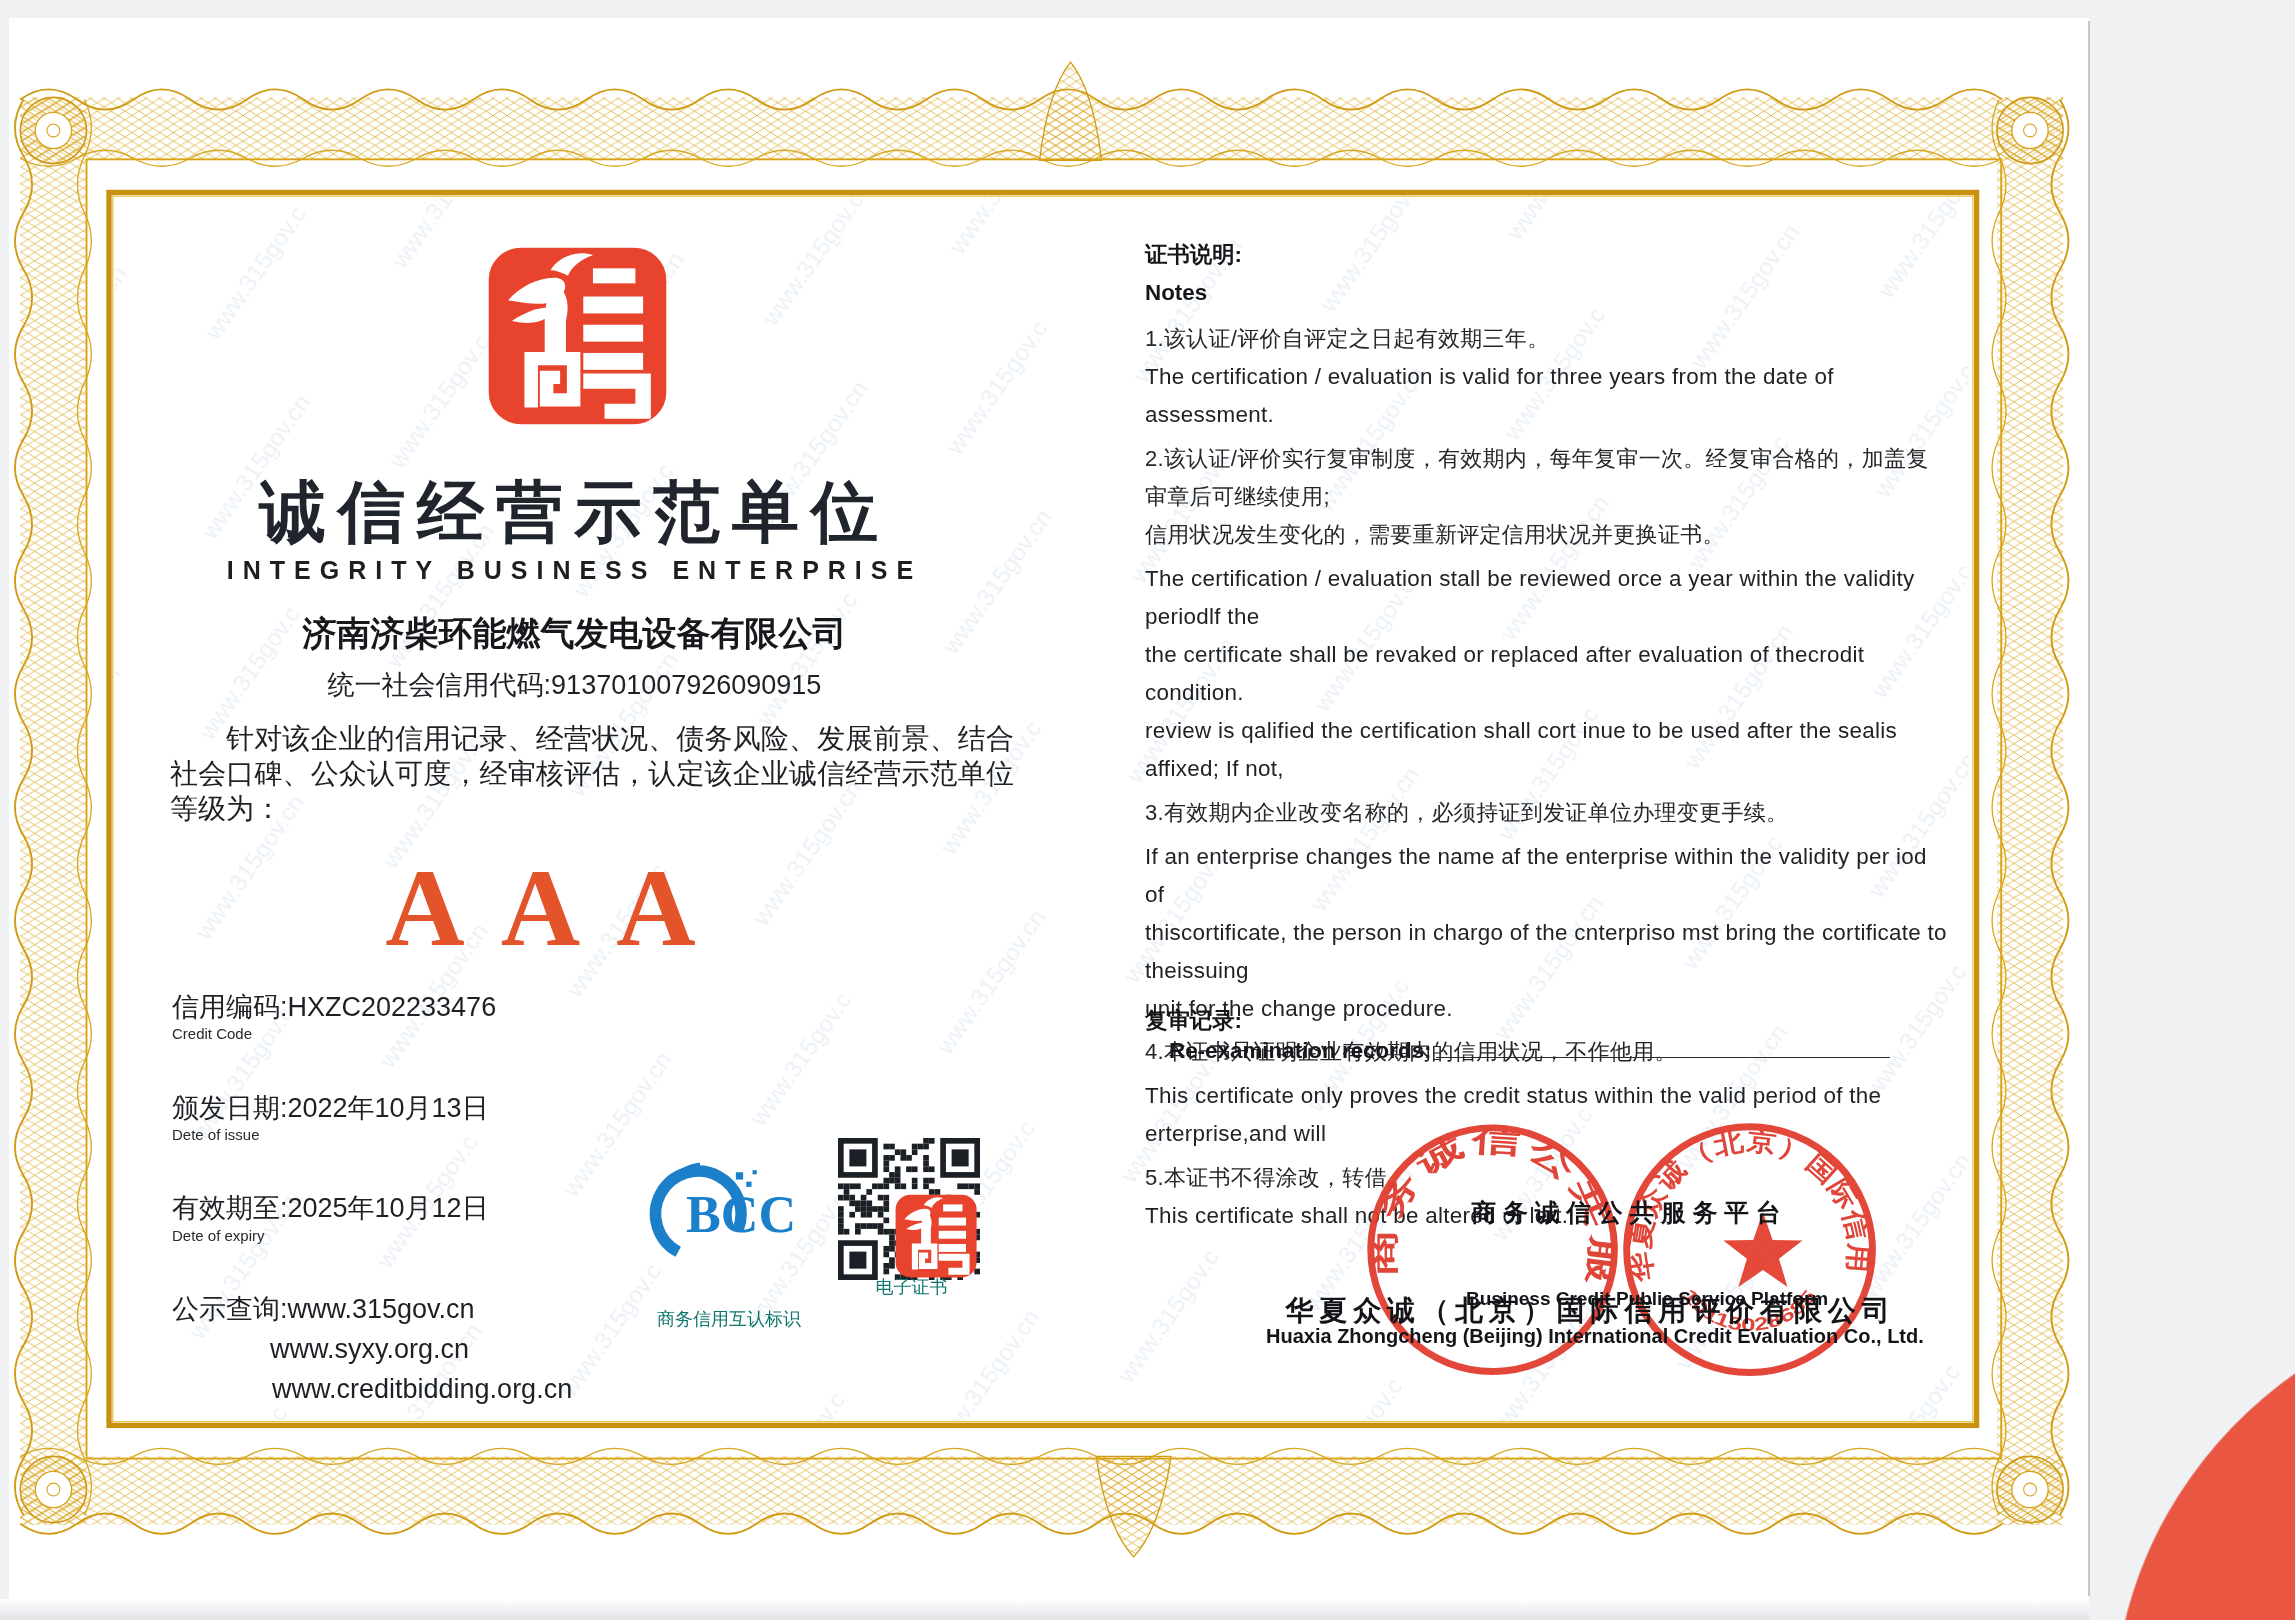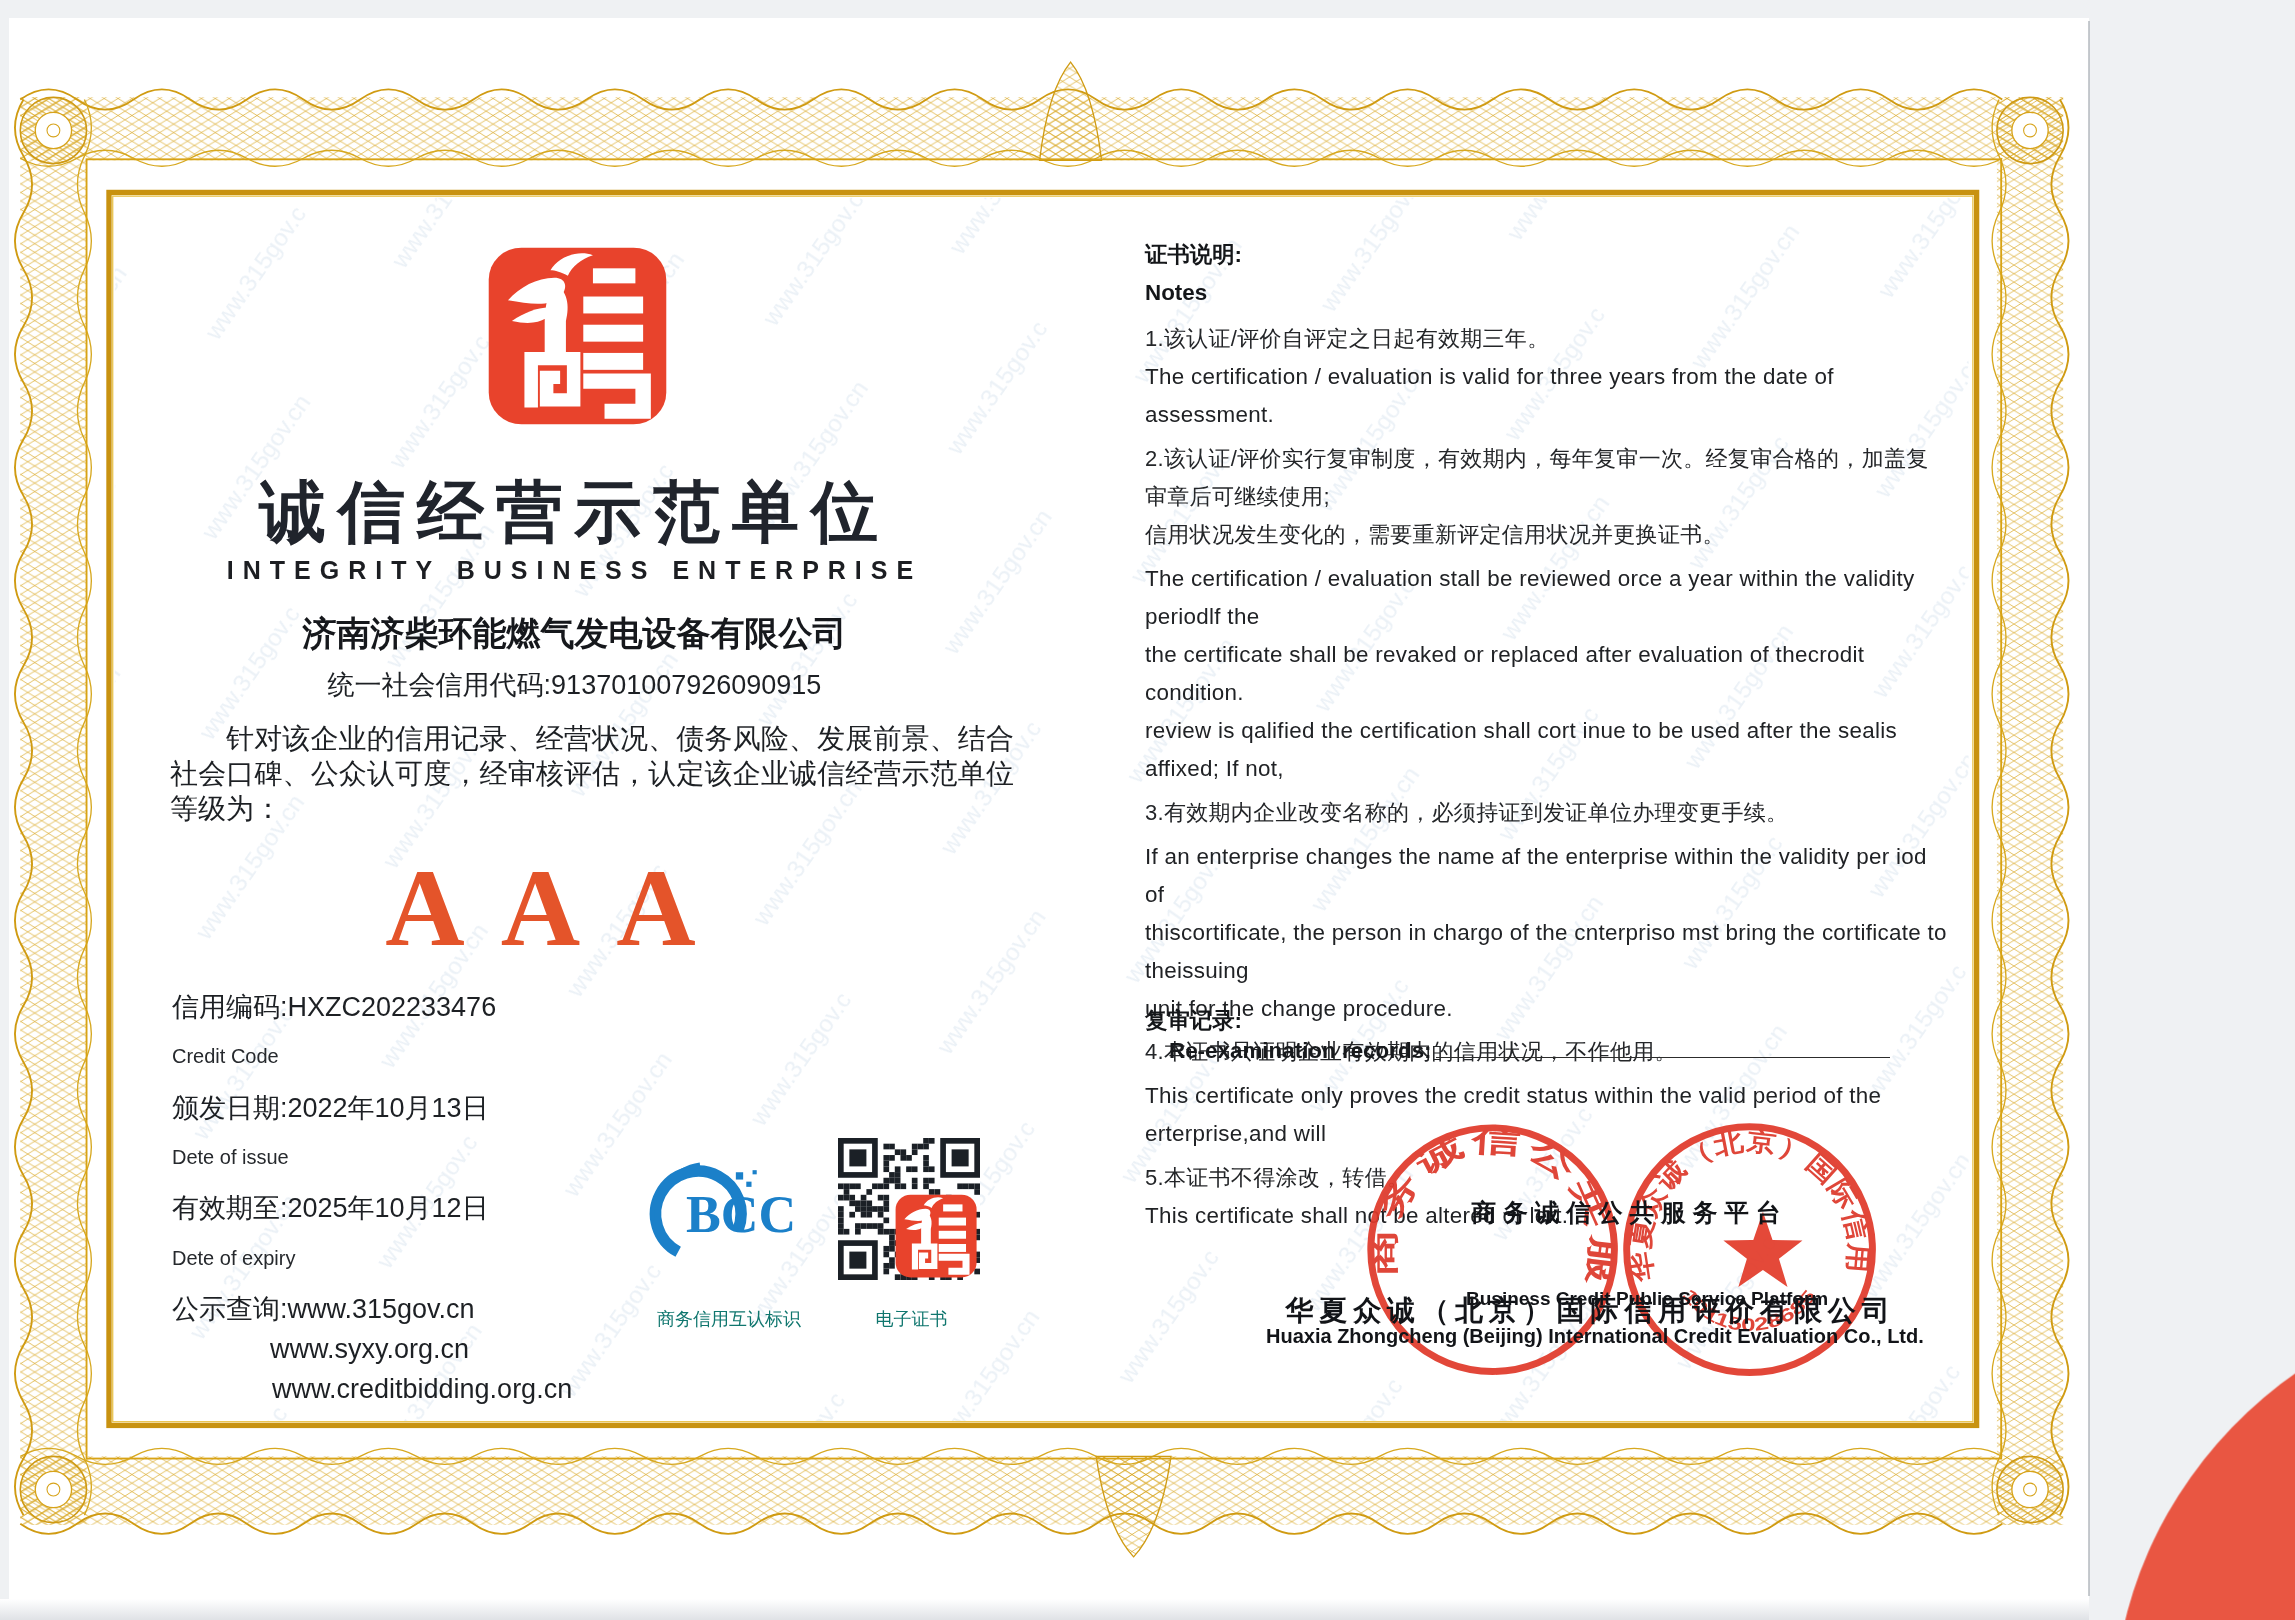--- a/index.html
+++ b/index.html
@@ -15,21 +15,21 @@
   .cert-title{top:477px;font-family:"Liberation Serif",serif;font-weight:bold;
               font-size:67px;line-height:71px;letter-spacing:11.8px;color:#20242c;}
   .cert-sub{top:556px;font-size:25px;letter-spacing:9px;font-weight:600;color:#1c1e22;}
   .company{top:611px;font-size:34px;font-weight:bold;color:#16181c;}
   .codeline{top:667px;font-size:27px;color:#1d2024;}
   .statement{left:170px;top:721px;width:844px;font-size:28px;line-height:35px;
              text-align:justify;text-indent:2em;color:#1d2024;}
   .rating{top:853px;font-family:"Liberation Serif",serif;font-weight:bold;
           font-size:110px;letter-spacing:36px;color:#e4542a;line-height:1;text-align:center;}
   .fld-cn{font-size:27px;color:#1d2024;}
-  .fld-en{font-size:20px;color:#26292d;margin-top:20px;}
+  .fld-en{font-size:15px;color:#26292d;}
   .urls{font-size:27px;color:#1d2024;}
   .mark-label{font-size:18px;color:#0f766e;text-align:center;}
   .rc{left:1145px;width:802px;}
   .notes-head{font-size:22.4px;font-weight:bold;color:#141619;}
   .nline{line-height:38px;letter-spacing:0.3px;}
   .nline.cn{font-size:22px;color:#242629;}
   .nline.en{font-size:22.4px;color:#202225;}
   .nline.g{margin-top:5.9px;}
   .rex-row{font-size:22.4px;font-weight:bold;color:#17191c;white-space:nowrap;margin-left:24px;}
   .rex-line{display:inline-block;width:454px;border-bottom:1.6px solid #2c2c2c;height:21.4px;margin-left:4.3px;}
@@ -355,21 +355,21 @@
         <rect x="0" y="187.20000000000002" width="72.8" height="72.8"></rect>
         <rect x="10.4" y="197.6" width="52" height="52" fill="#fff"></rect>
         <rect x="20.8" y="208" width="31.200000000000003" height="31.200000000000003"></rect>
       </g>
     <g transform="translate(99,99) scale(0.62)">
         <use href="#xinlogo"></use>
       </g>
   </svg>
 
   <div class="abs mark-label" style="left:614px;top:1307px;width:230px;">商务信用互认标识</div>
-  <div class="abs mark-label" style="left:834px;top:1307px;width:155px;">电子证书</div>
+  <div class="abs mark-label" style="left:834px;top:1275px;width:155px;">电子证书</div>
 
   <div class="abs rc notes-head" style="top:239px;">证书说明:</div>
   <div class="abs rc notes-head" style="top:280px;">Notes</div>
   <div class="abs rc" style="top:320px;">
       <div class="nline cn">1.该认证/评价自评定之日起有效期三年。</div>
       <div class="nline en">The certification / evaluation is valid for three years from the date of assessment.</div>
       <div class="nline cn g">2.该认证/评价实行复审制度，有效期内，每年复审一次。经复审合格的，加盖复审章后可继续使用;</div>
       <div class="nline cn">信用状况发生变化的，需要重新评定信用状况并更换证书。</div>
       <div class="nline en g">The certification / evaluation stall be reviewed orce a year within the validity periodlf the</div>
       <div class="nline en">the certificate shall be revaked or replaced after evaluation of thecrodit condition.</div>

